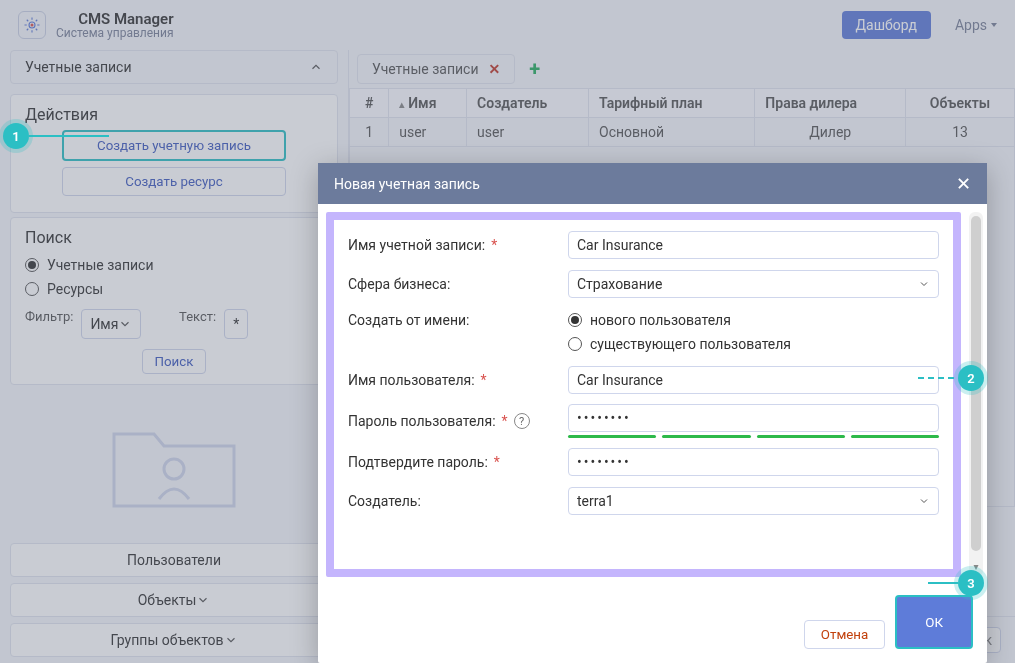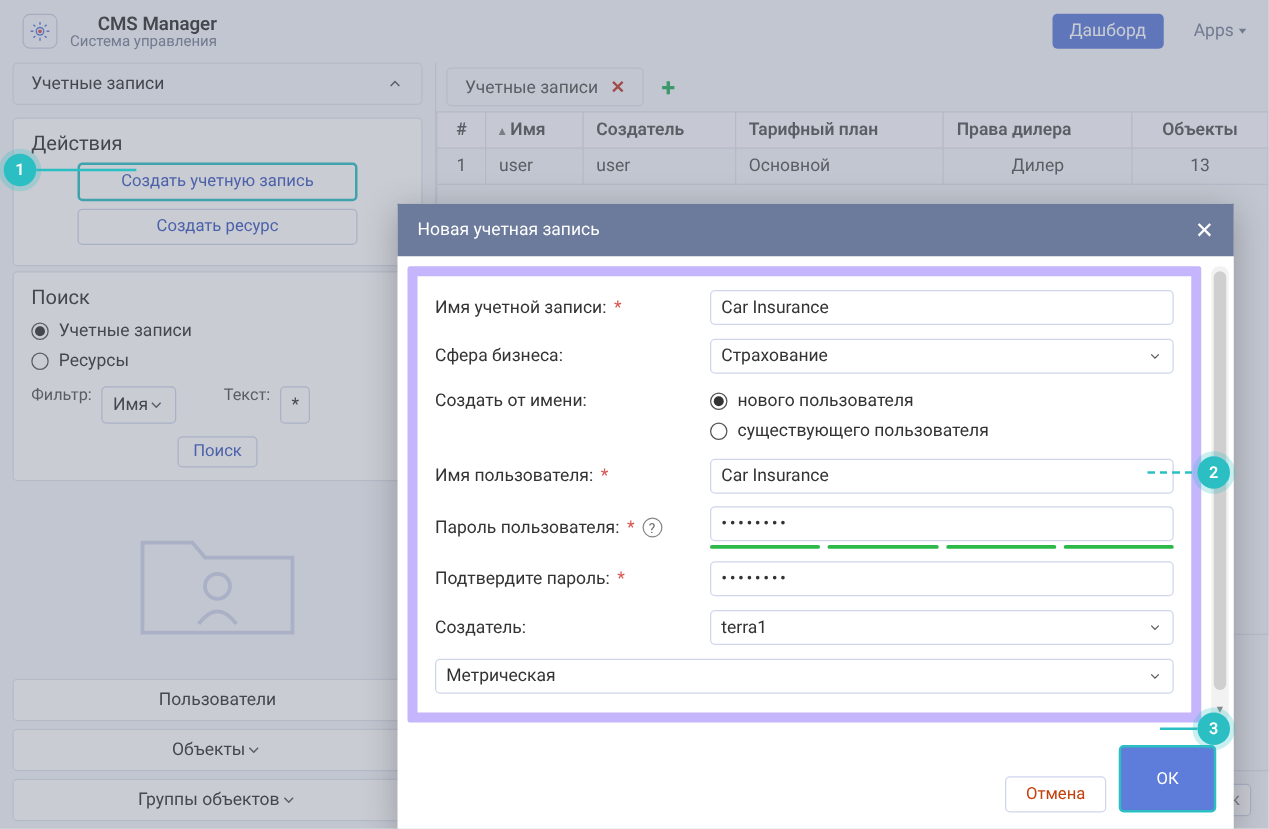--- a/index.html
+++ b/index.html
@@ -332,28 +332,20 @@
           <div class="sel">
             <span>terra1</span>
             <svg class="chevd" viewBox="0 0 24 24" fill="none" stroke="#555" stroke-width="2">
                 <polyline points="6 9 12 15 18 9"></polyline>
               </svg>
           </div>
         </div>
       </div>
 
       <div class="mrow">
-        <div class="mfield">
-          <div class="sel">
-            <span>Метрическая</span>
-            <svg class="chevd" viewBox="0 0 24 24" fill="none" stroke="#555" stroke-width="2">
-                <polyline points="6 9 12 15 18 9"></polyline>
-              </svg>
-          </div>
-        </div>
       </div>
     </div>
 
     <div class="modal-scroll">
       <div class="modal-scroll-thumb"></div>
       <div class="modal-scroll-caret">▾</div>
     </div>
   </div>
 
   <div class="modal-foot">

